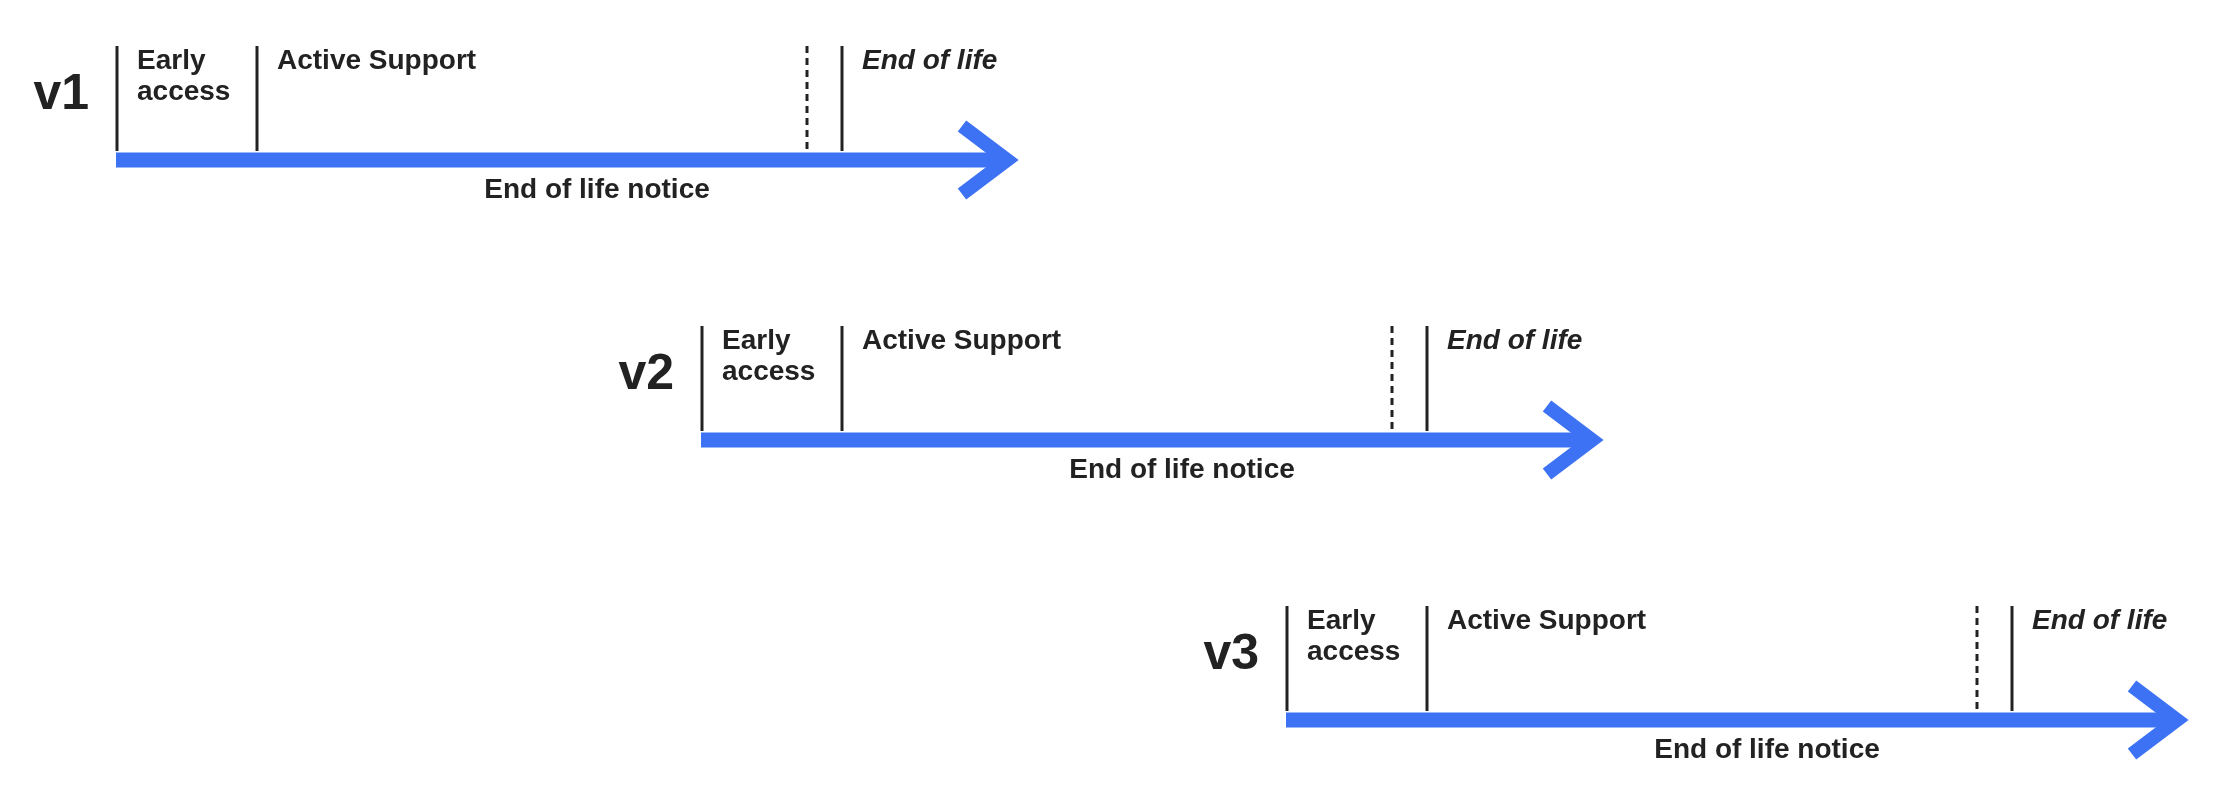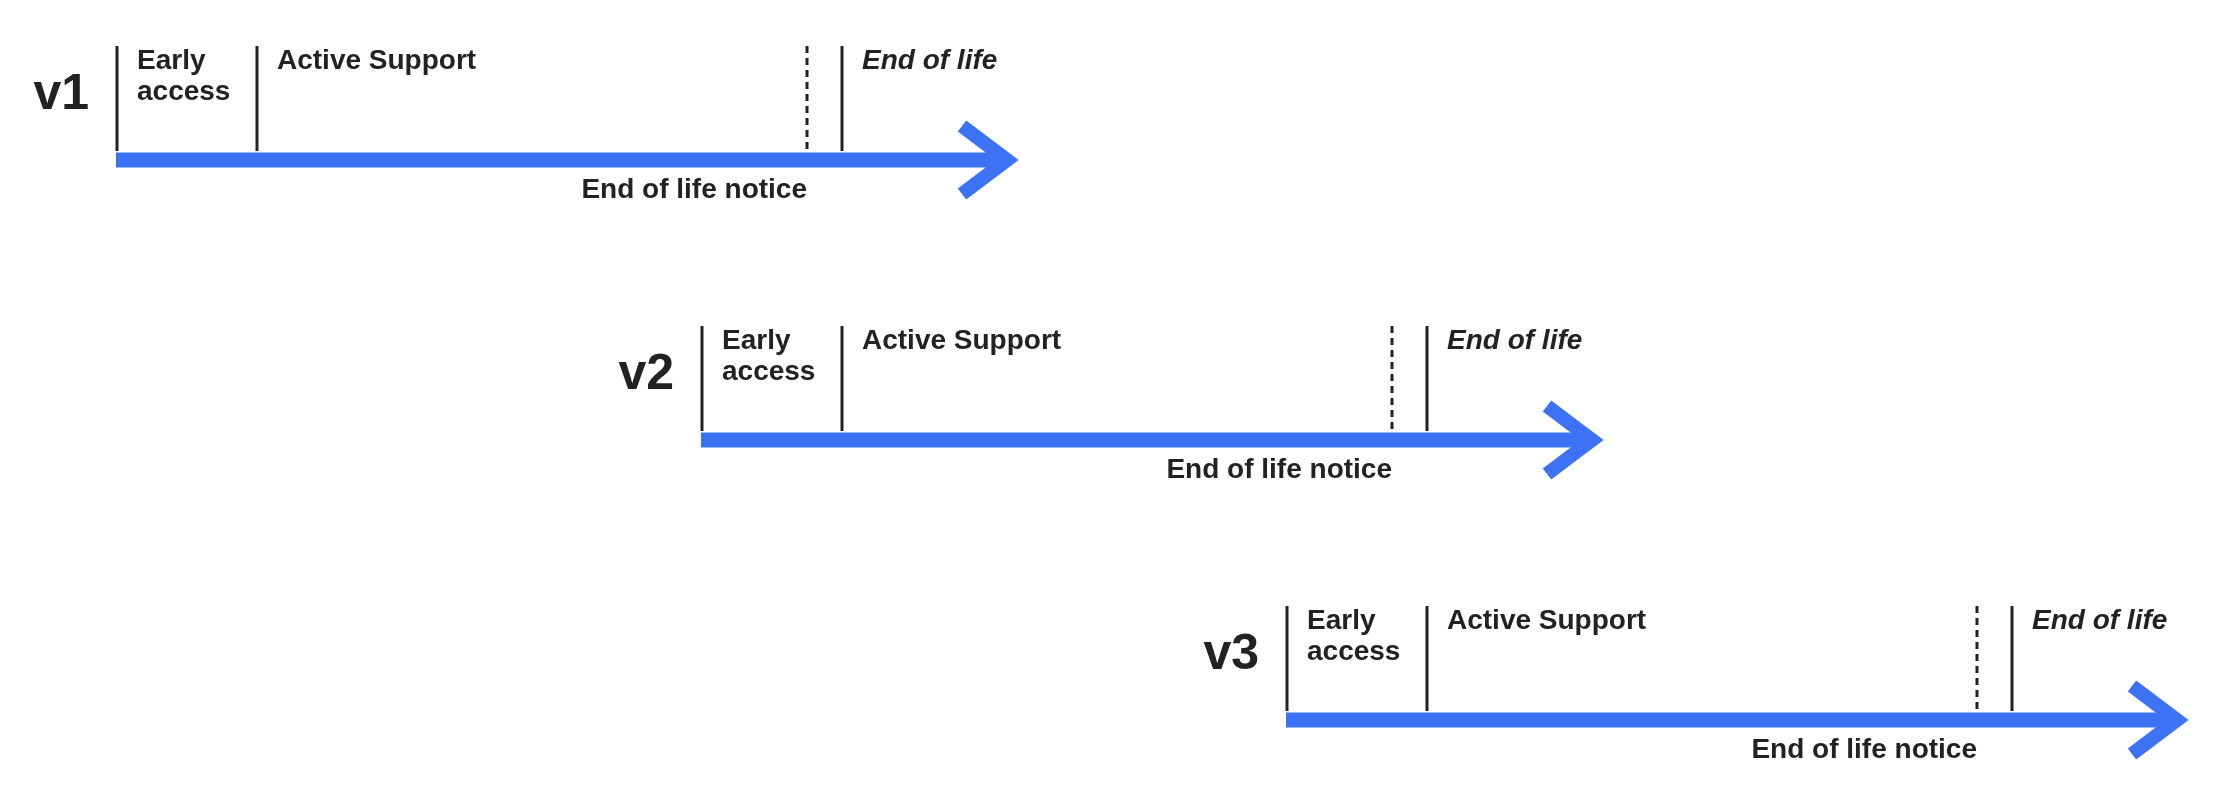--- a/index.html
+++ b/index.html
@@ -69,21 +69,21 @@
   .eol {
     left: calc(var(--t) + 745px);
     top: calc(var(--c) - 116px);
     white-space: nowrap;
     font-style: italic;
   }
   .notice {
     left: calc(var(--t) + 270px);
     top: calc(var(--c) + 13px);
     width: 420px;
-    text-align: right;
+    text-align: center;
     white-space: nowrap;
   }
 </style>
 </head>
 <body>
 
 <div class="canvas">
 
   <svg class="gfx" width="2228" height="812" viewBox="0 0 2228 812" aria-hidden="true">
     <defs>

